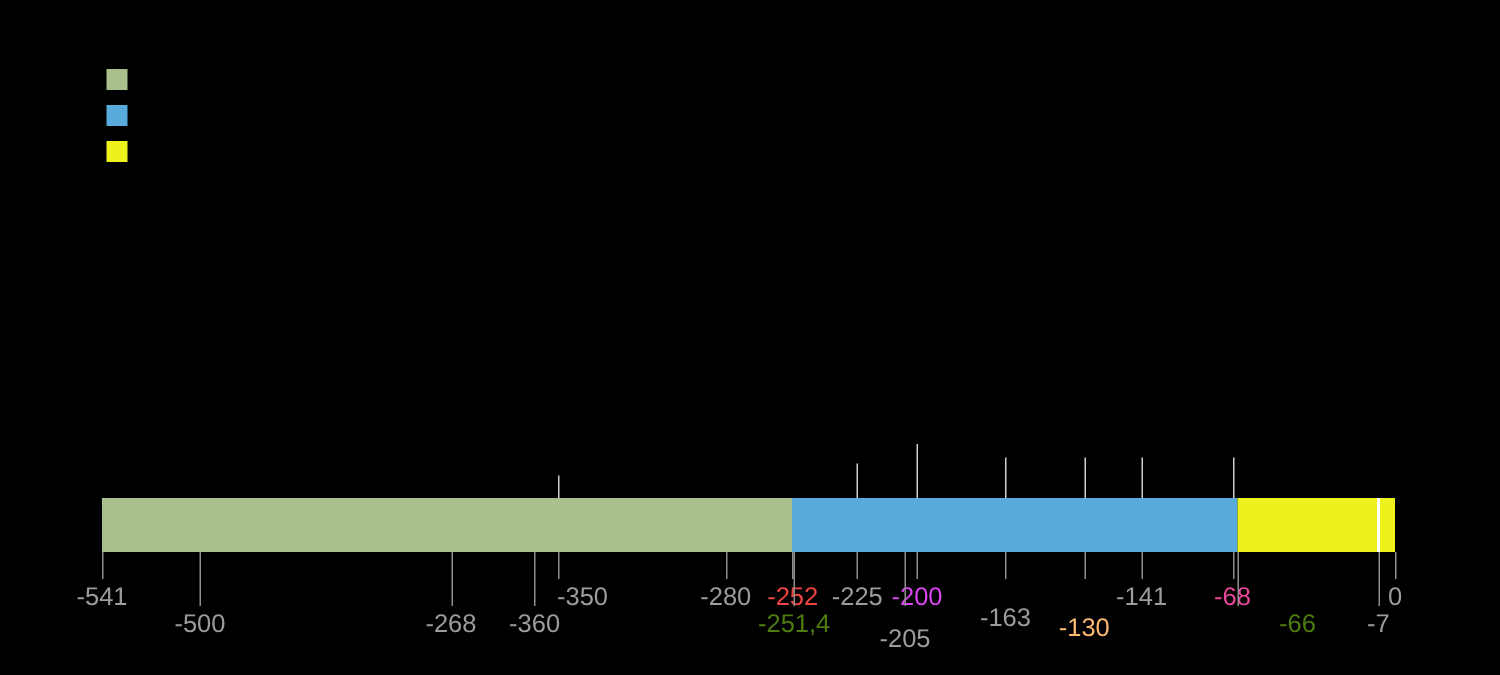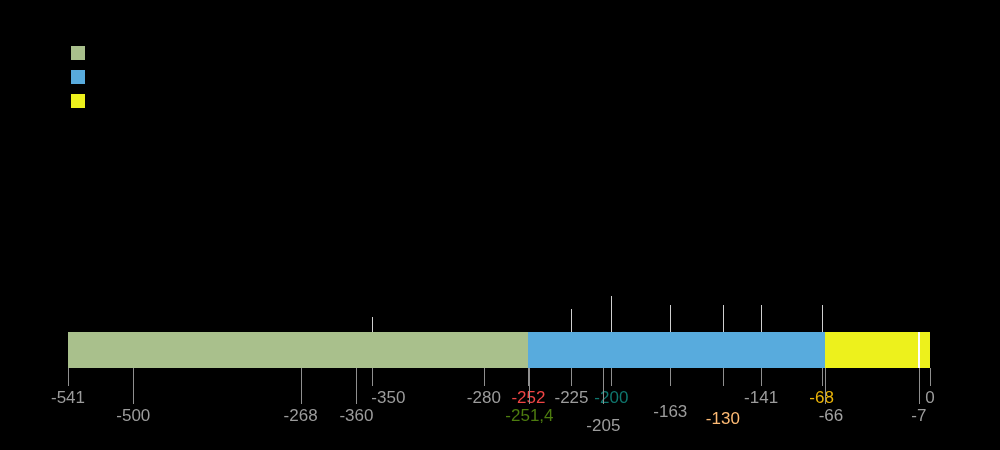--- a/index.html
+++ b/index.html
@@ -84,39 +84,39 @@
       <div class="tick-label" style="left: 68px; top: 388px; color: rgb(156, 156, 156);">-541</div>
       <div class="axis-tick" style="left: 372.329px; top: 368px; height: 18px; background: rgb(143, 143, 143);"></div>
       <div class="tick-label" style="left: 372.329px; top: 388px; color: rgb(156, 156, 156); margin-left: 16px;">-350</div>
       <div class="axis-tick" style="left: 483.863px; top: 368px; height: 18px; background: rgb(143, 143, 143);"></div>
       <div class="tick-label" style="left: 483.863px; top: 388px; color: rgb(156, 156, 156);">-280</div>
       <div class="axis-tick" style="left: 528.477px; top: 368px; height: 18px; background: rgb(143, 143, 143);"></div>
       <div class="tick-label" style="left: 528.477px; top: 388px; color: #ef4444;">-252</div>
       <div class="axis-tick" style="left: 571.497px; top: 368px; height: 18px; background: rgb(143, 143, 143);"></div>
       <div class="tick-label" style="left: 571.497px; top: 388px; color: rgb(156, 156, 156);">-225</div>
       <div class="axis-tick" style="left: 611.331px; top: 368px; height: 18px; background: rgb(143, 143, 143);"></div>
-      <div class="tick-label" style="left: 611.331px; top: 388px; color: #0f766e;">-200</div>
+      <div class="tick-label" style="left: 611.331px; top: 388px; color: #d946ef;">-200</div>
       <div class="axis-tick" style="left: 670.285px; top: 368px; height: 18px; background: rgb(143, 143, 143);"></div>
       <div class="tick-label" style="left: 670.285px; top: 388px; color: rgb(156, 156, 156); margin-top: 14px;">-163</div>
       <div class="axis-tick" style="left: 722.865px; top: 368px; height: 18px; background: rgb(143, 143, 143);"></div>
       <div class="tick-label" style="left: 722.865px; top: 409px; color: #fdba74;">-130</div>
       <div class="axis-tick" style="left: 761.105px; top: 368px; height: 18px; background: rgb(143, 143, 143);"></div>
       <div class="tick-label" style="left: 761.105px; top: 388px; color: rgb(156, 156, 156);">-141</div>
       <div class="axis-tick" style="left: 821.652px; top: 368px; height: 18px; background: rgb(143, 143, 143);"></div>
-      <div class="tick-label" style="left: 821.652px; top: 388px; color: #eab308;">-68</div>
+      <div class="tick-label" style="left: 821.652px; top: 388px; color: #ec4899;">-68</div>
       <div class="axis-tick" style="left: 930px; top: 368px; height: 18px; background: rgb(143, 143, 143);"></div>
       <div class="tick-label" style="left: 930px; top: 388px; color: rgb(156, 156, 156);">0</div>
       <div class="axis-tick" style="left: 133.327px; top: 368px; height: 36px; background: rgb(143, 143, 143);"></div>
       <div class="tick-label" style="left: 133.327px; top: 406px; color: rgb(156, 156, 156);">-500</div>
       <div class="axis-tick" style="left: 300.628px; top: 368px; height: 36px; background: rgb(143, 143, 143);"></div>
       <div class="tick-label" style="left: 300.628px; top: 406px; color: rgb(156, 156, 156);">-268</div>
       <div class="axis-tick" style="left: 356.396px; top: 368px; height: 36px; background: rgb(143, 143, 143);"></div>
       <div class="tick-label" style="left: 356.396px; top: 406px; color: rgb(156, 156, 156);">-360</div>
       <div class="axis-tick" style="left: 529.433px; top: 368px; height: 36px; background: rgb(143, 143, 143);"></div>
       <div class="tick-label" style="left: 529.433px; top: 406px; color: #4d7c0f;">-251,4</div>
       <div class="axis-tick" style="left: 603.364px; top: 368px; height: 36px; background: rgb(143, 143, 143);"></div>
       <div class="tick-label" style="left: 603.364px; top: 416px; color: rgb(156, 156, 156);">-205</div>
       <div class="axis-tick" style="left: 824.839px; top: 368px; height: 36px; background: rgb(143, 143, 143);"></div>
-      <div class="tick-label" style="left: 831px; top: 406px; color: #a3a3a3;">-66</div>
+      <div class="tick-label" style="left: 865px; top: 406px; color: #4d7c0f;">-66</div>
       <div class="axis-tick" style="left: 918.847px; top: 368px; height: 36px; background: rgb(143, 143, 143);"></div>
       <div class="tick-label" style="left: 918.847px; top: 406px; color: rgb(156, 156, 156);">-7</div>
     </div>
 </div>
 
 </body></html>

